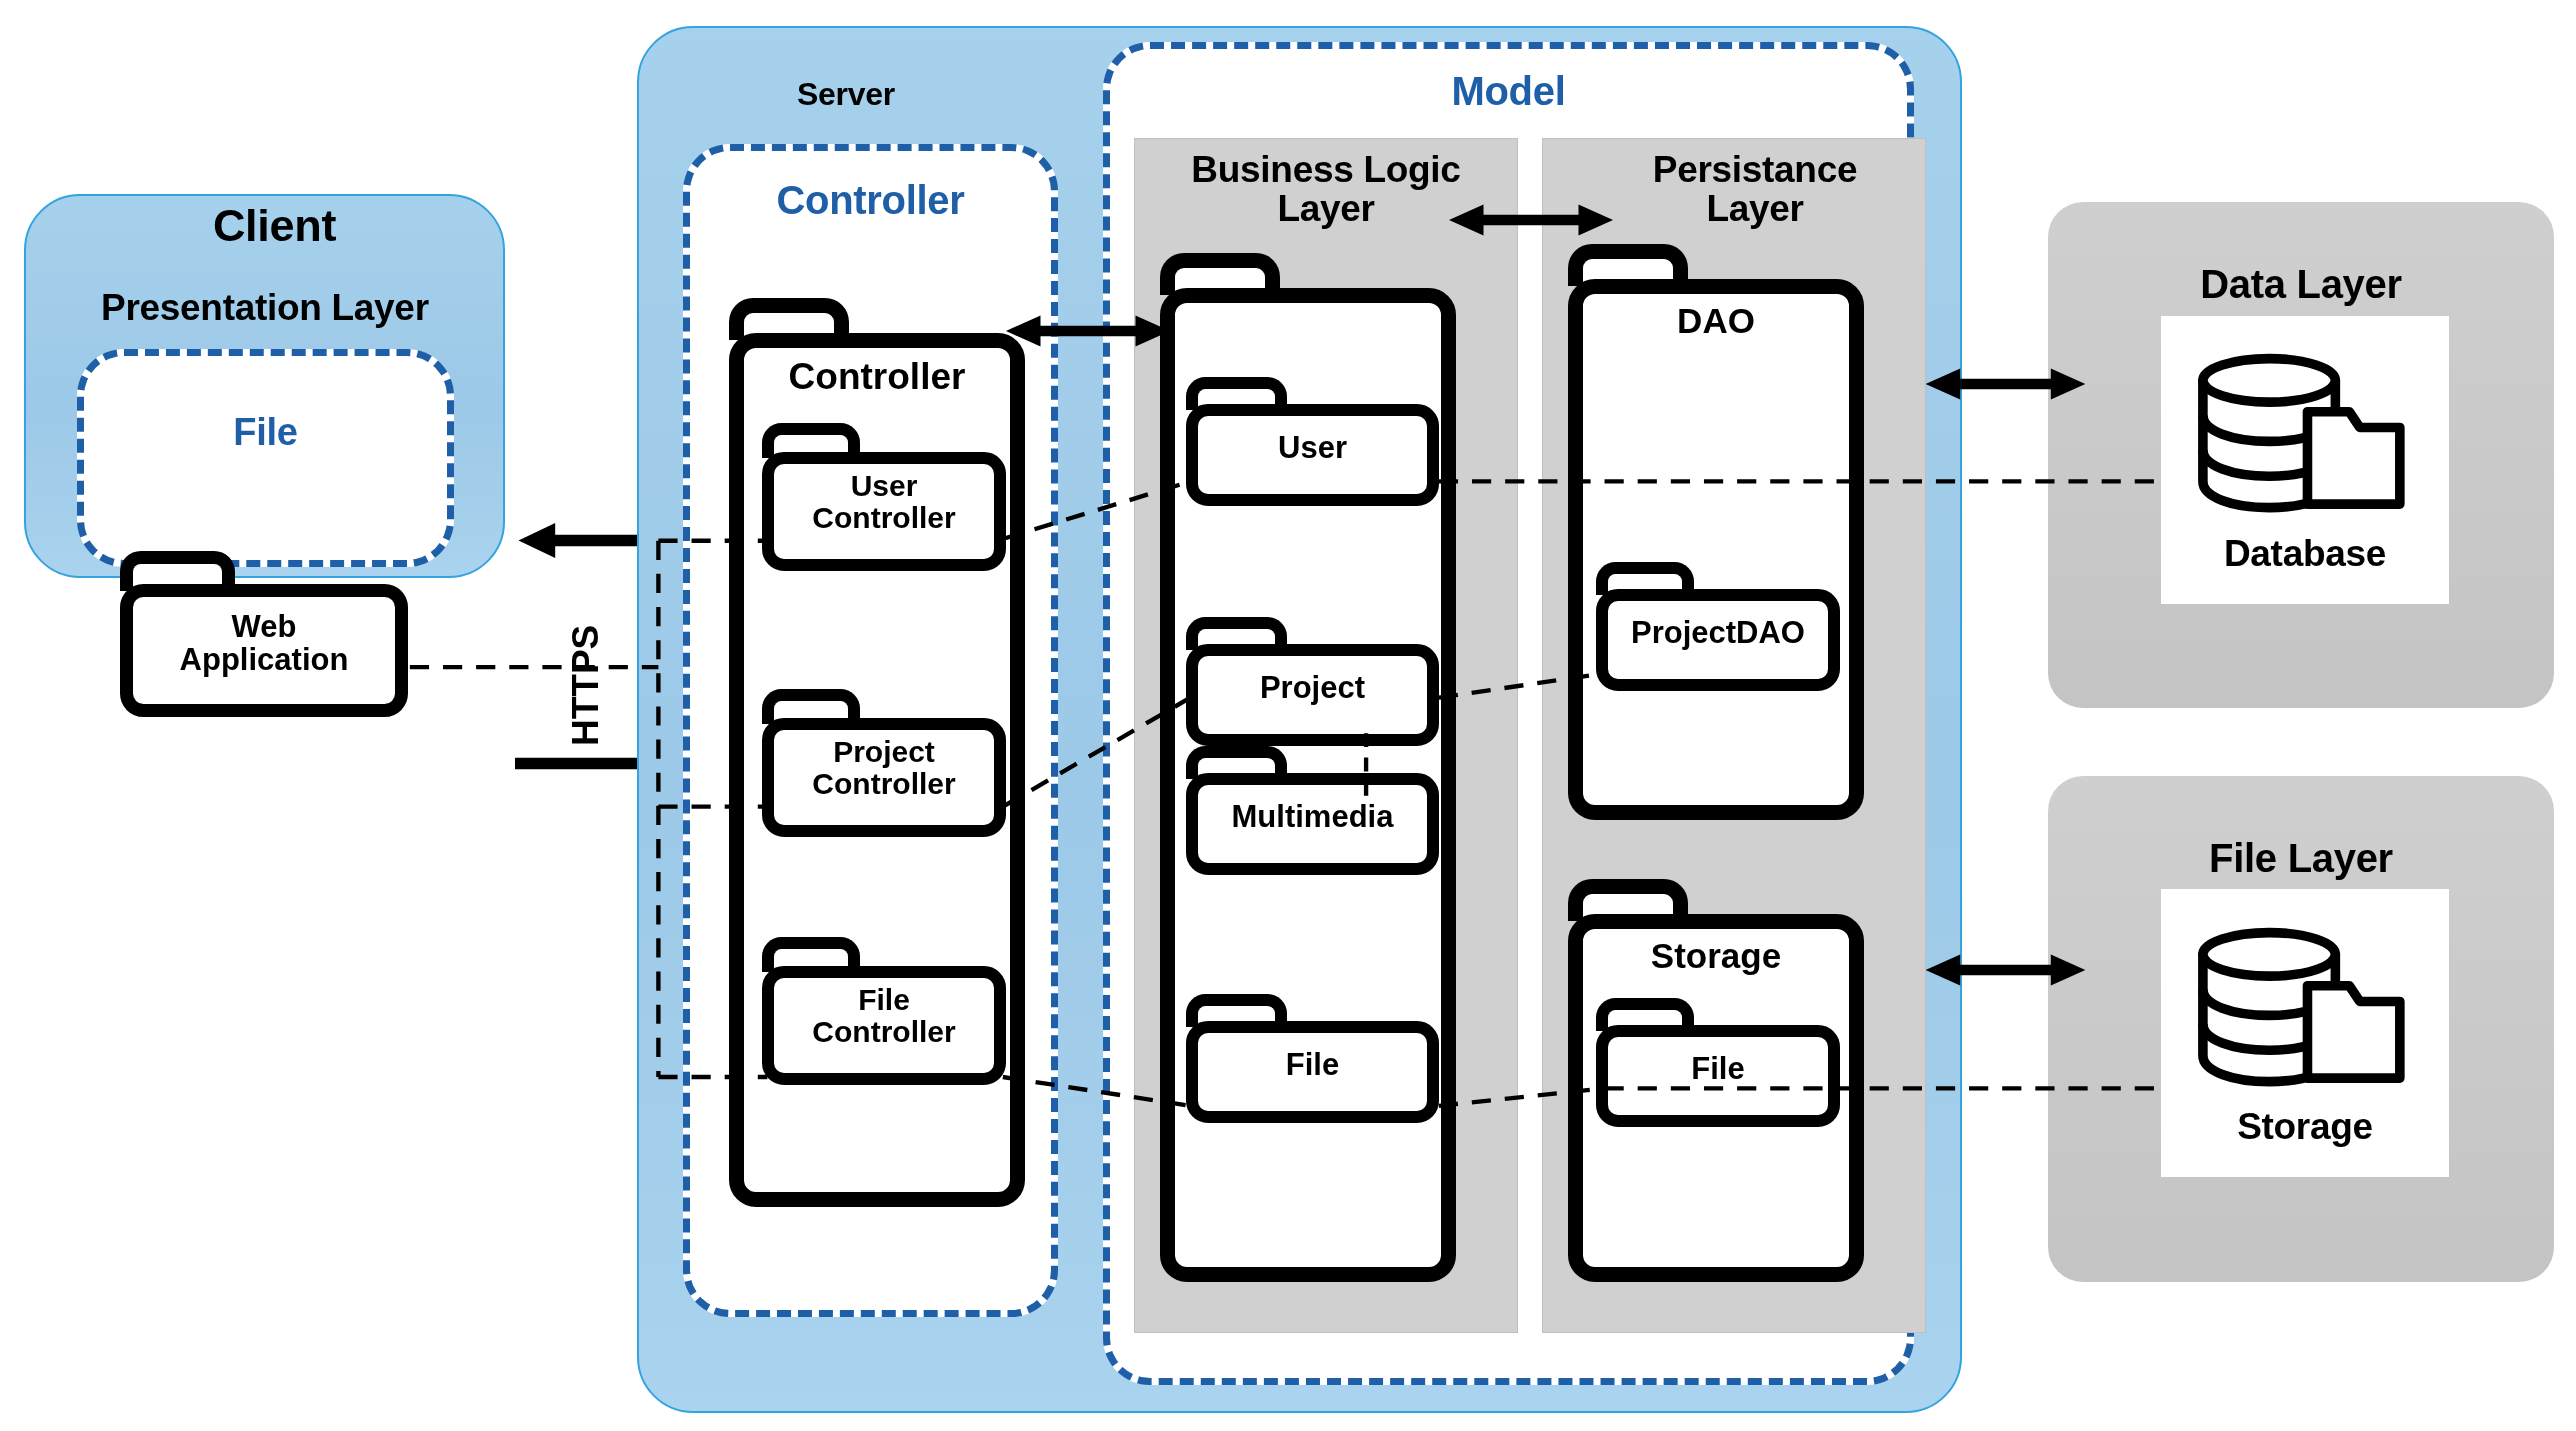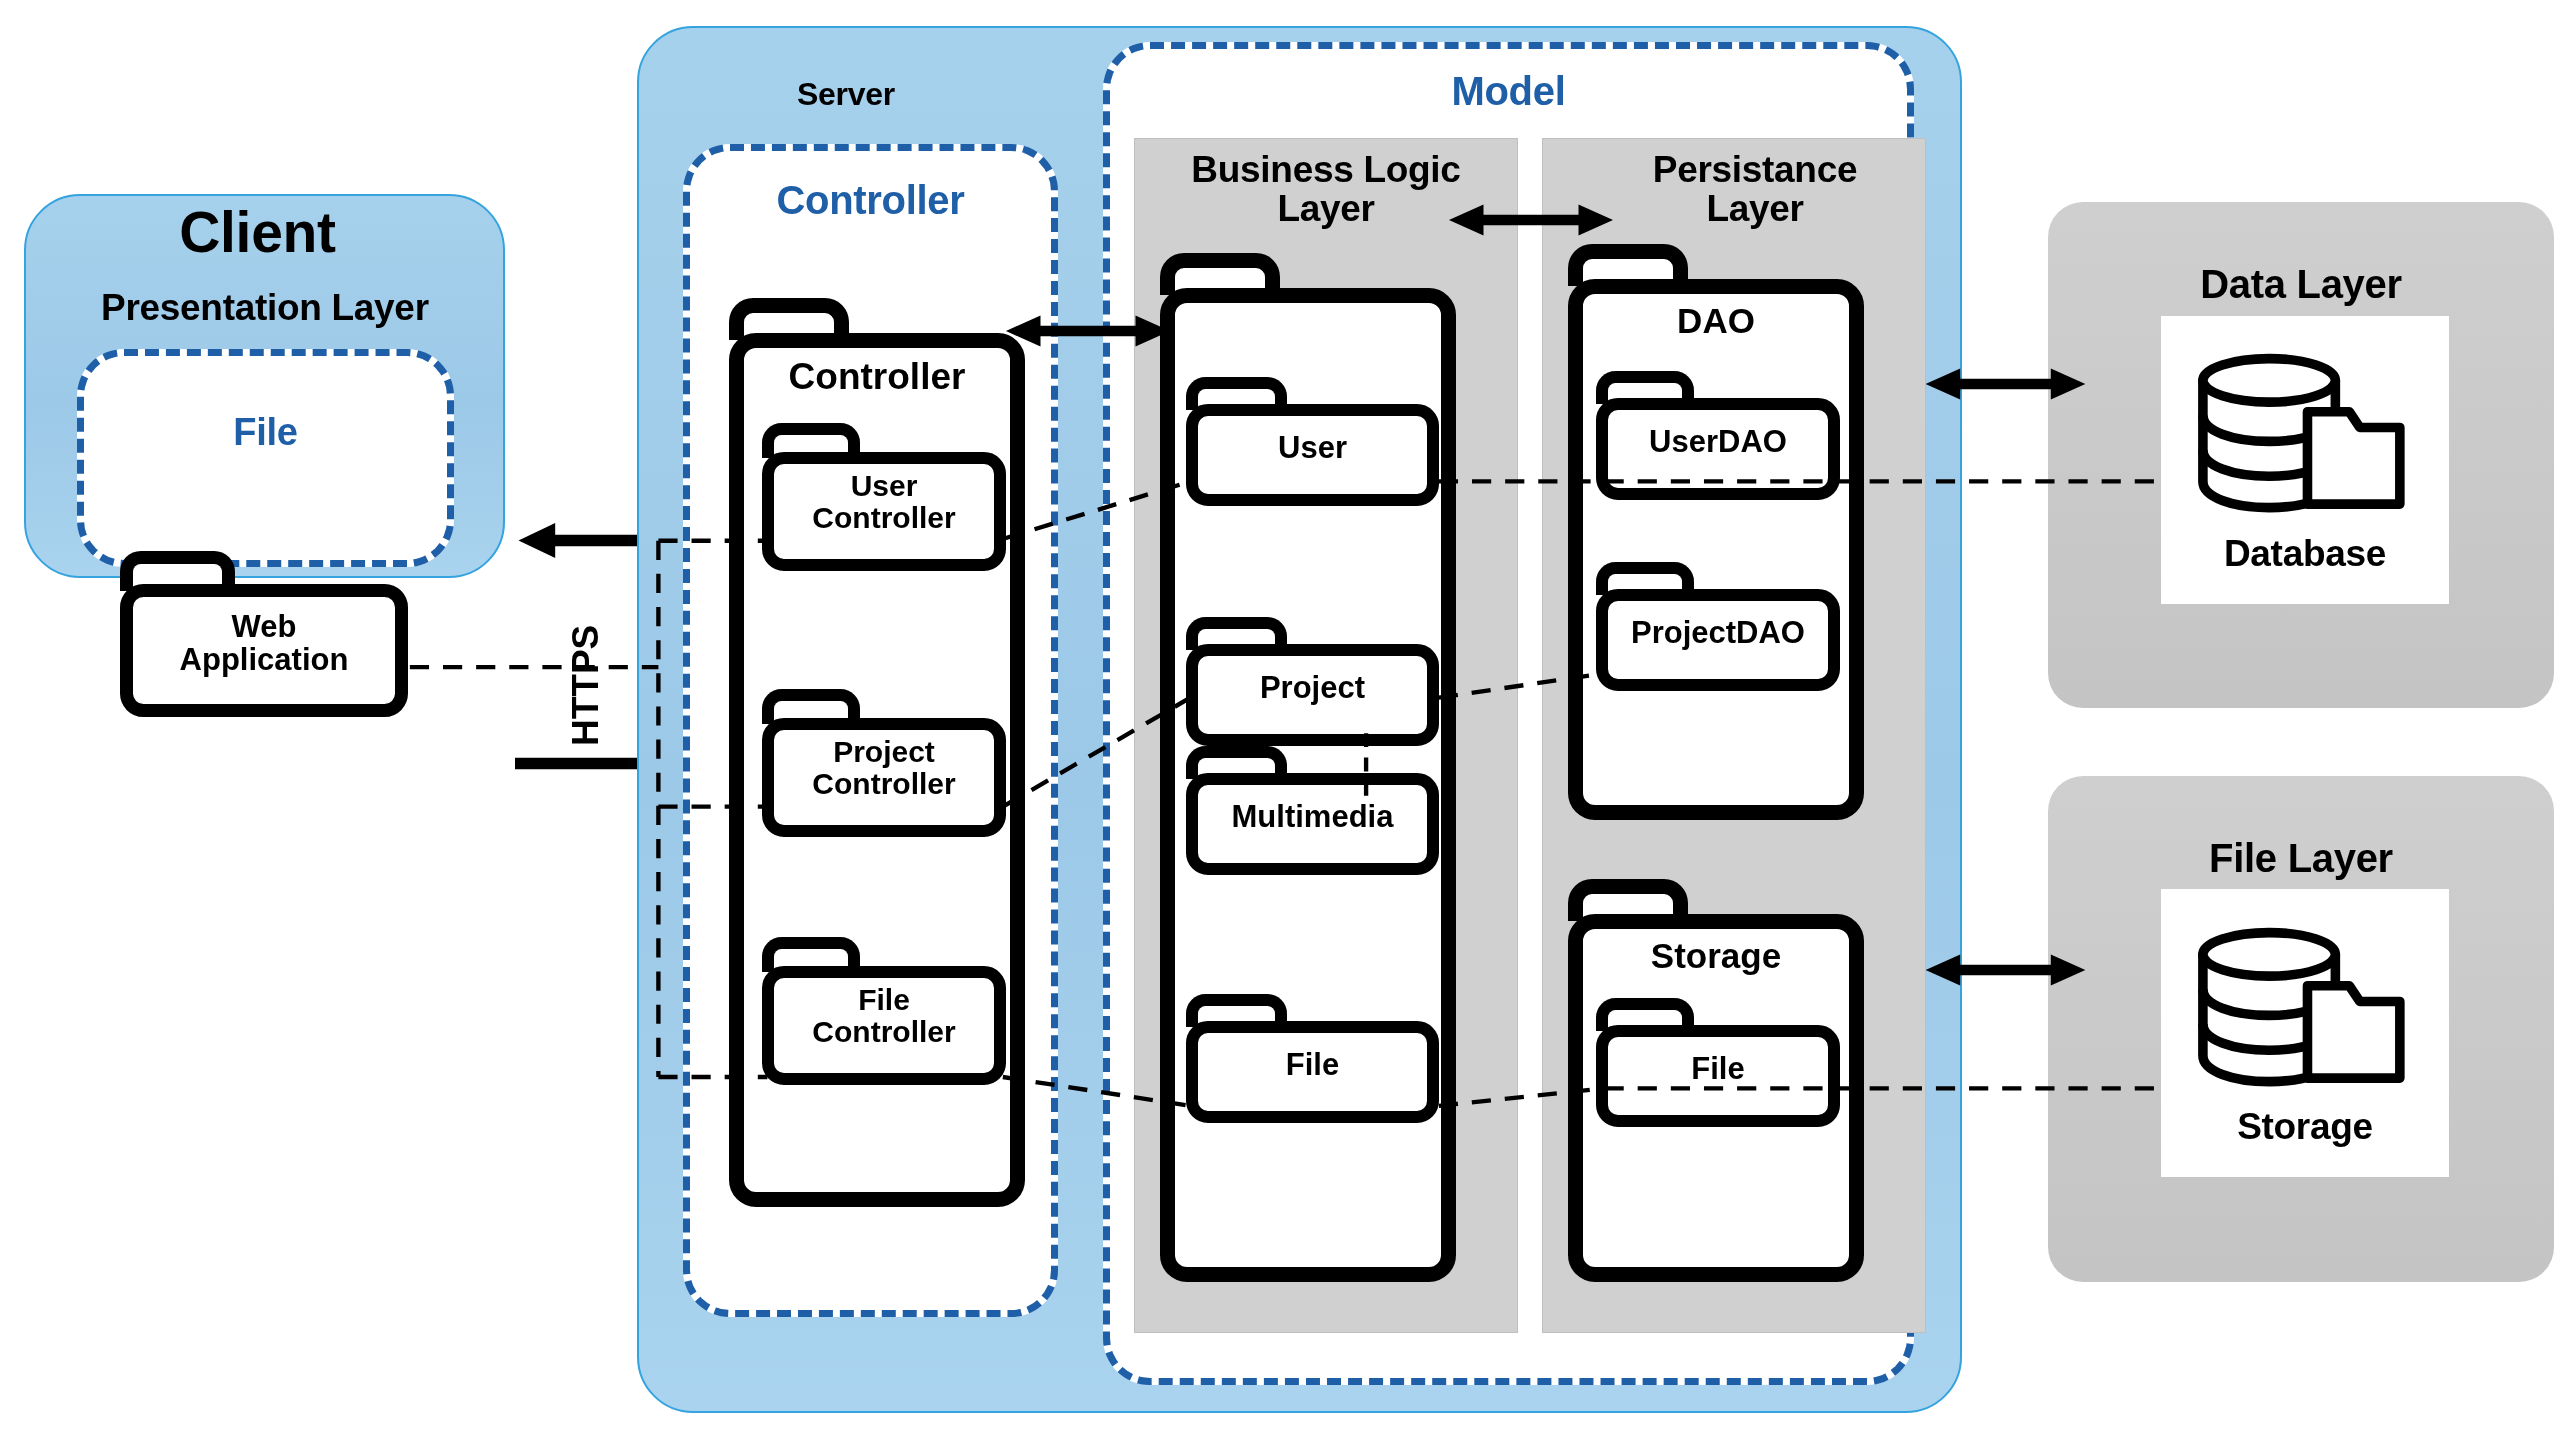--- a/index.html
+++ b/index.html
@@ -100,21 +100,21 @@
   }
 
   .db-icon{position:absolute;}
 </style>
 </head>
 <body>
 
 <div id="stage">
 
   <div class="blue-panel" style="left:24.4px;top:194px;width:481px;height:384px;"></div>
-  <div class="hdr" style="left:17px;top:202px;width:481px;font-size:57px;">Client</div>
+  <div class="hdr" style="left:34px;top:202px;width:481px;font-size:45px;">Client</div>
   <div class="hdr" style="left:24.4px;top:288px;width:481px;font-size:37px;">Presentation Layer</div>
 
   <div class="dashed-panel" style="left:77px;top:349px;width:377px;height:218px;"></div>
   <div class="hdr blue" style="left:77px;top:412px;width:377px;font-size:38px;">File</div>
 
   <div class="folder" style="left:120px;top:551px;width:288px;height:166px;--bw:13px;">
     <div class="tab" style="width:115px;height:40px;"></div>
     <div class="body" style="top:33px;width:288px;height:133px;"></div>
     <div class="lbl" style="top:59px;font-size:31px;">Web
 Application</div>
@@ -206,25 +206,20 @@
   <div class="gray-panel" style="left:1542px;top:138px;width:384px;height:1195px;"></div>
   <div class="hdr" style="left:1542px;top:150px;width:384px;font-size:37px;margin-left:21px;">Persistance
 Layer</div>
 
   <div class="folder" style="left:1568px;top:244px;width:296px;height:576px;--bw:15px;">
     <div class="tab" style="width:120px;height:42px;"></div>
     <div class="body" style="top:35px;width:296px;height:541px;"></div>
     <div class="lbl" style="top:58px;font-size:35px;">DAO</div>
   </div>
 
-  <div class="folder" style="left:1596px;top:371px;width:244px;height:129px;--bw:12.2px;">
-    <div class="tab" style="width:98px;height:33px;"></div>
-    <div class="body" style="top:27px;width:244px;height:102px;"></div>
-    <div class="lbl" style="top:54px;font-size:31px;">UserDAO</div>
-  </div>
 
   <div class="folder" style="left:1596px;top:562px;width:244px;height:129px;--bw:12.2px;">
     <div class="tab" style="width:98px;height:33px;"></div>
     <div class="body" style="top:27px;width:244px;height:102px;"></div>
     <div class="lbl" style="top:54px;font-size:31px;">ProjectDAO</div>
   </div>
 
   <div class="folder" style="left:1568px;top:879px;width:296px;height:403px;--bw:15px;">
     <div class="tab" style="width:120px;height:42px;"></div>
     <div class="body" style="top:35px;width:296px;height:368px;"></div>

